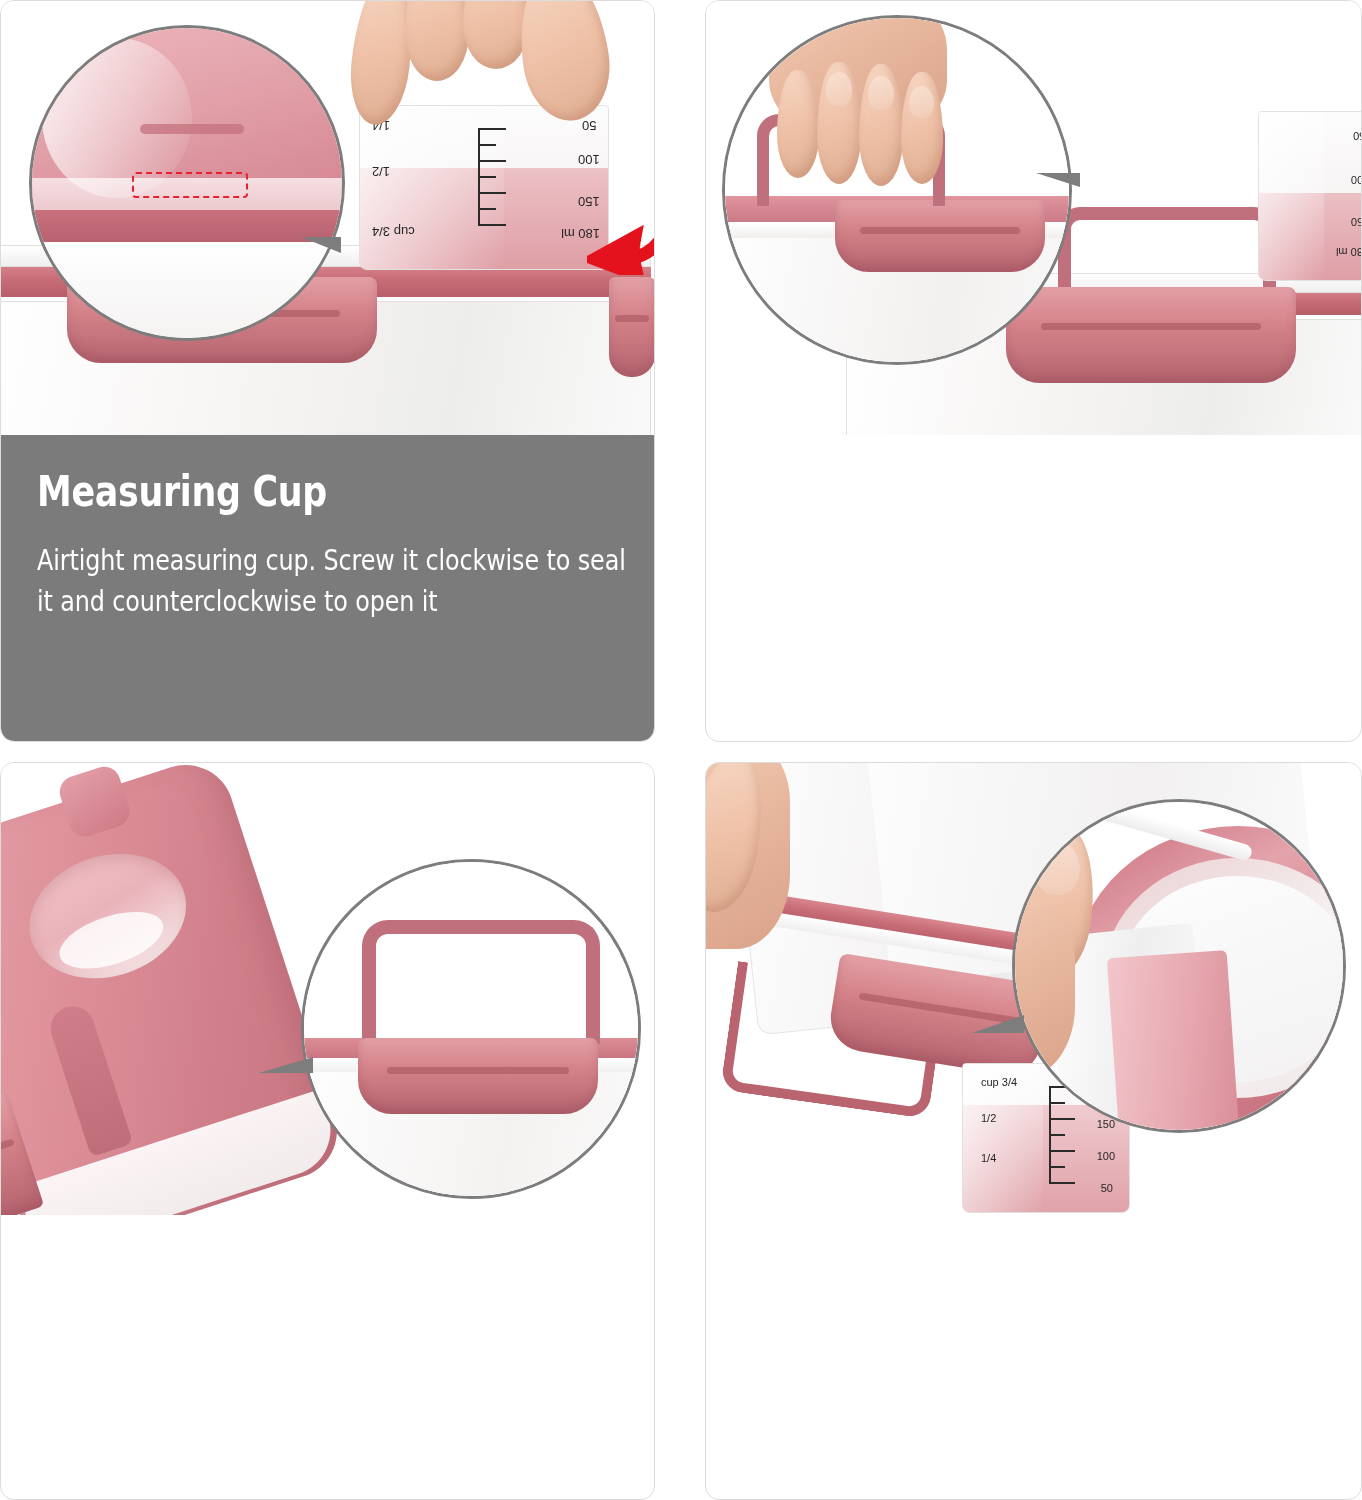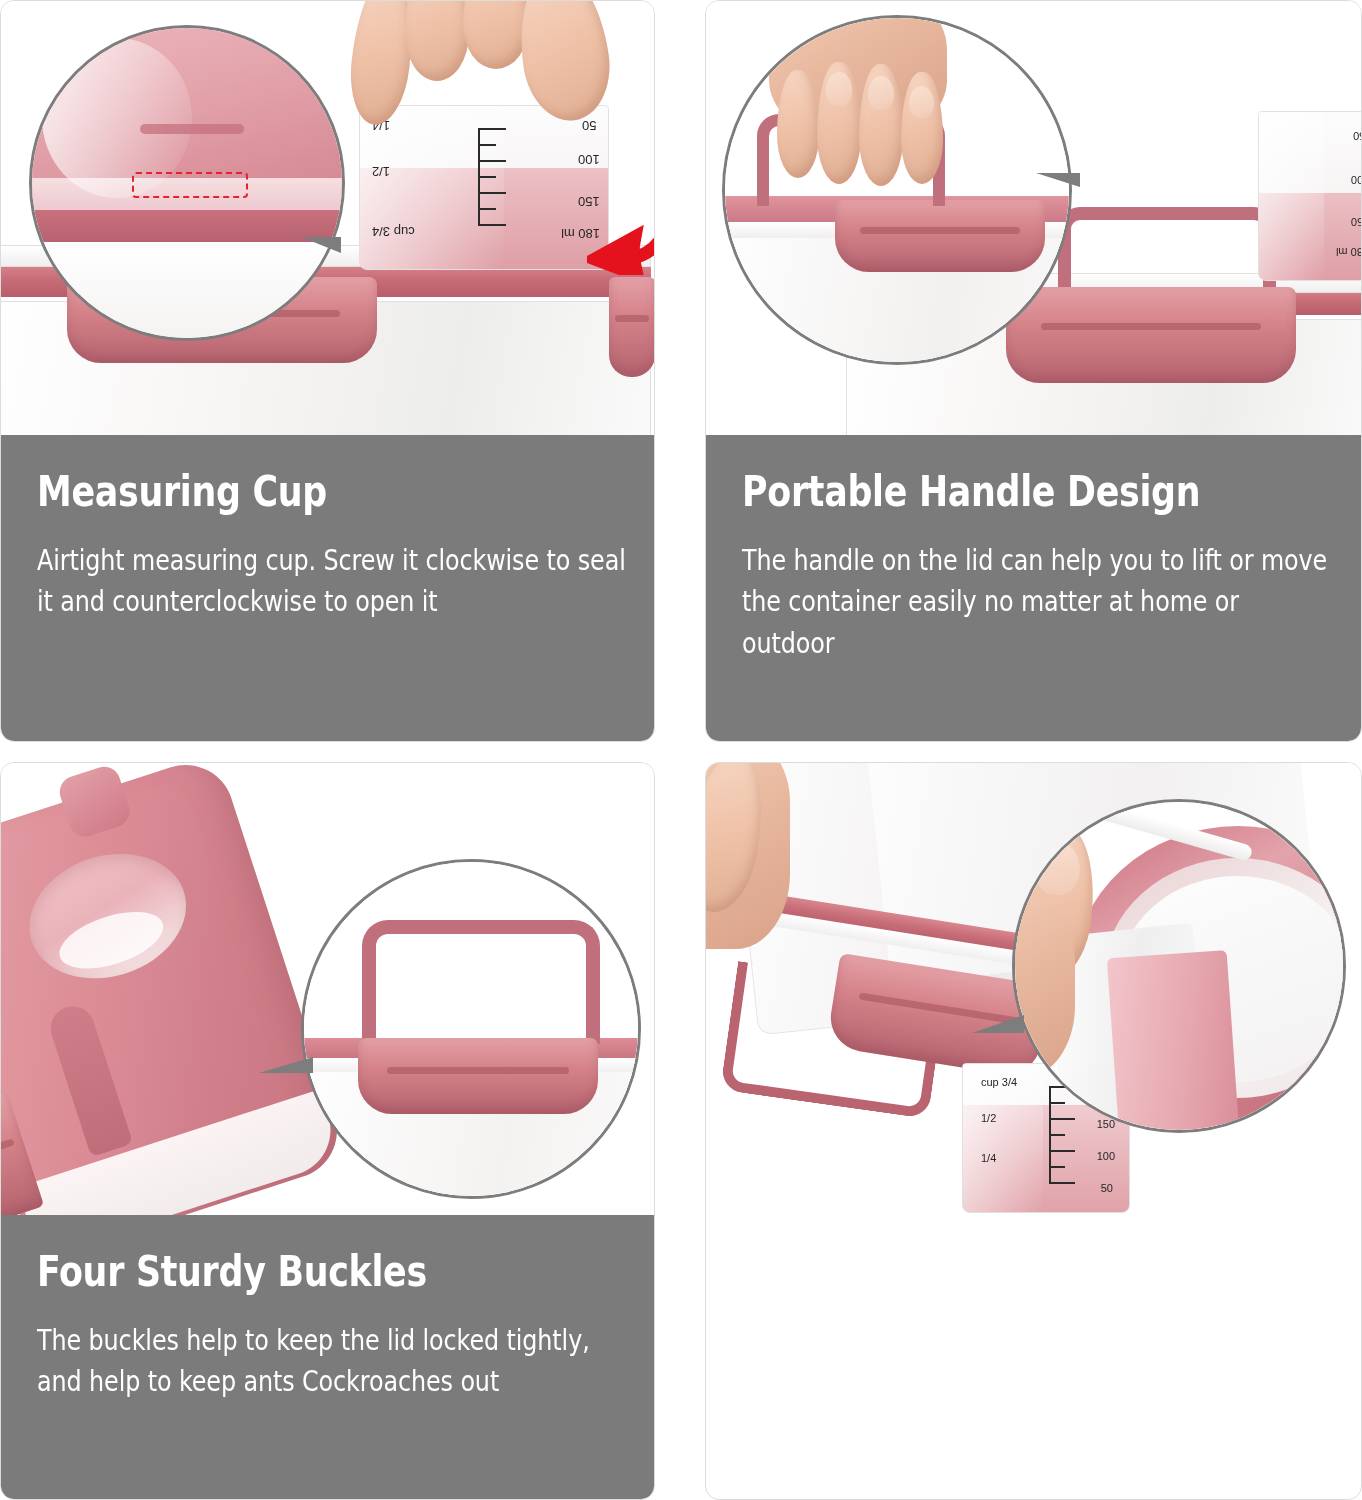--- a/index.html
+++ b/index.html
@@ -297,24 +297,20 @@
         <div class="finger" style="left:134px; top:46px; width:44px; height:122px;">
           <div class="nail" style="left:9px; top:12px; width:26px; height:34px;"></div>
         </div>
         <div class="finger" style="left:176px; top:54px; width:42px; height:112px;">
           <div class="nail" style="left:8px; top:14px; width:25px; height:32px;"></div>
         </div>
       </div>
       <div class="magnifier-stem" style="left:330px; top:172px; border-width:14px 0 0 44px; border-color:#7d7d7d transparent transparent transparent;"></div>
     </div>
 
-    <div class="caption">
-      <div class="cap-title">Portable Handle Design</div>
-      <div class="cap-body">The handle on the lid can help you to lift or move the container easily no matter at home or outdoor</div>
-    </div>
   </div>
 
   <div class="panel panel-3">
     <div class="photo">
 
       <div style="position:absolute; left:-40px; top:30px; width:330px; height:430px;
                   transform:rotate(-18deg); transform-origin:center;">
         <div style="position:absolute; left:0; top:0; width:330px; height:430px;
                     border-radius:48px;
                     background:linear-gradient(115deg,#e7a4aa 0%,#dd8f98 38%,#d07f8a 70%,#c6737f 100%);
@@ -352,24 +348,20 @@
         <div style="position:absolute;left:-20px;top:210px;width:400px;height:150px;
                     background:linear-gradient(100deg,#ffffff,#f4f2f1 55%,#fcfcfc);"></div>
 
         <div class="handle-arc" style="left:58px; top:58px; width:238px; height:124px; border-width:14px; border-radius:26px 26px 0 0;"></div>
 
         <div class="buckle" style="left:54px; top:176px; width:240px; height:76px;"></div>
       </div>
       <div class="magnifier-stem" style="left:258px; top:294px; border-width:0 0 16px 54px; border-color:transparent transparent #7d7d7d transparent;"></div>
     </div>
 
-    <div class="caption">
-      <div class="cap-title">Four Sturdy Buckles</div>
-      <div class="cap-body">The buckles help to keep the lid locked tightly, and help to keep ants Cockroaches out</div>
-    </div>
   </div>
 
   <div class="panel panel-4">
     <div class="photo">
 
       <div style="position:absolute; left:36px; top:-44px; width:330px; height:300px;
                   transform:rotate(-6deg);
                   background:linear-gradient(105deg,#ffffff 0%,#f6f4f4 45%,#eceaea 78%,#fafafa 100%);
                   border:1px solid #e6e3e3; border-radius:14px;"></div>
       <div style="position:absolute; left:170px; top:-70px; width:430px; height:270px;

